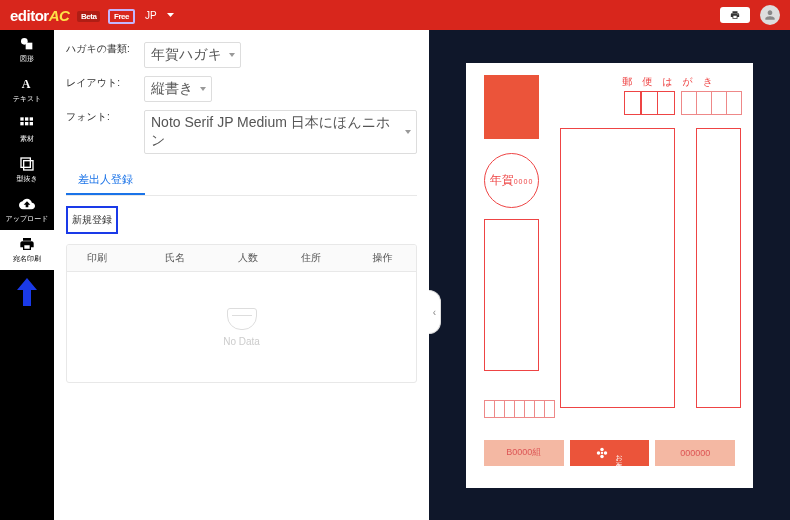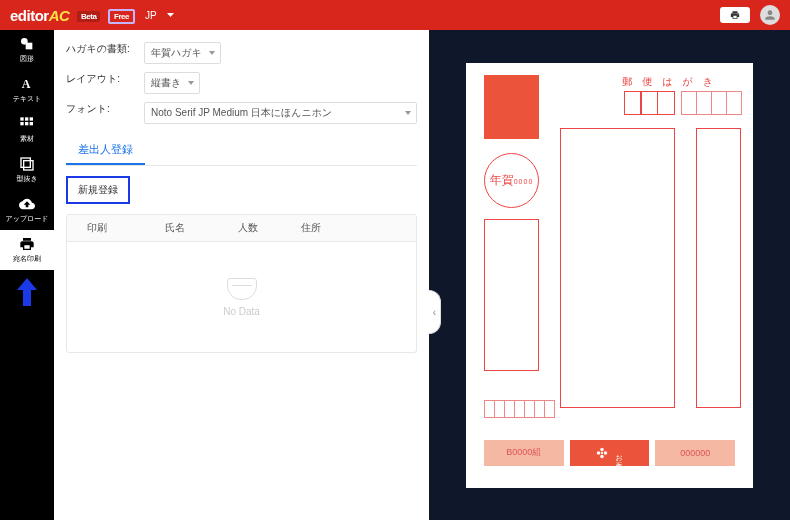--- a/index.html
+++ b/index.html
@@ -15,28 +15,28 @@
 .avatar { width: 20px; height: 20px; border-radius: 50%; background: #ddd; display: flex; align-items: center; justify-content: center; cursor: pointer; }
 .body { flex: 1; display: flex; overflow: hidden; }
 .sidebar { width: 54px; background: #000; display: flex; flex-direction: column; }
 .sidebar-item { height: 40px; display: flex; flex-direction: column; align-items: center; justify-content: center; color: #fff; font-size: 7px; gap: 2px; cursor: pointer; }
 .sidebar-item.light { background: #fff; color: #000; }
 .sidebar-icon { width: 16px; height: 16px; display: flex; align-items: center; justify-content: center; }
 .arrow-up { width: 20px; height: 28px; margin: 8px auto; }
 .settings-panel { width: 375px; background: #fff; display: flex; flex-direction: column; padding: 8px 0; position: relative; }
 .form-row { display: flex; align-items: flex-start; padding: 4px 12px; gap: 8px; }
 .form-label { width: 70px; font-size: 10px; color: #333; }
-.dropdown { border: 1px solid #ddd; border-radius: 2px; padding: 3px 18px 3px 6px; font-size: 10px; color: #555; position: relative; cursor: pointer; background: #fff; }
+.dropdown { border: 1px solid #ddd; border-radius: 2px; padding: 3px 18px 3px 6px; font-size: 14px; color: #555; position: relative; cursor: pointer; background: #fff; }
 .dropdown::after { content: ''; position: absolute; right: 5px; top: 50%; width: 0; height: 0; border-left: 3px solid transparent; border-right: 3px solid transparent; border-top: 4px solid #999; transform: translateY(-50%); }
 .dropdown.wide { flex: 1; }
 .tabs { display: flex; border-bottom: 1px solid #e8e8e8; margin: 8px 12px 0; }
 .tab { padding: 6px 12px; font-size: 11px; cursor: pointer; color: #666; }
 .tab.active { color: #1a73e8; border-bottom: 2px solid #1a73e8; }
 .register-row { padding: 10px 12px; }
-.register-btn { border: 2px solid #1a3ae8; padding: 5px 10px; font-size: 10px; color: #333; cursor: pointer; display: inline-block; background: #fff; }
+.register-btn { border: 2px solid #1a3ae8; padding: 5px 4px; font-size: 10px; color: #333; cursor: pointer; display: inline-block; background: #fff; }
 .table { margin: 0 12px; border: 1px solid #e8e8e8; border-radius: 3px; overflow: hidden; }
 .table-header { display: flex; background: #fafafa; border-bottom: 1px solid #e8e8e8; gap: 8px; }
 .th { padding: 6px 4px; font-size: 10px; text-align: center; color: #555; }
 .th1 { width: 60px; } .th2 { width: 80px; } .th3 { width: 50px; } .th4 { width: 60px; } .th5 { flex: 1; }
 .table-body { height: 110px; display: flex; flex-direction: column; align-items: center; justify-content: center; color: #ccc; }
 .nodata-icon { width: 30px; height: 22px; border: 1.5px solid #ddd; border-radius: 3px 3px 14px 14px; margin-bottom: 6px; position: relative; }
 .nodata-icon::before { content:''; position:absolute; top:6px; left:4px; right:4px; height:1px; background:#ddd; }
 .nodata-text { font-size: 10px; }
 .collapse-handle { position: absolute; right: -12px; top: 260px; width: 12px; height: 44px; background: #fff; border: 1px solid #ddd; border-left: none; border-radius: 0 12px 12px 0; display: flex; align-items: center; justify-content: center; cursor: pointer; color: #888; font-size: 10px; }
 .canvas-area { flex: 1; background: #0f172a; display: flex; align-items: center; justify-content: center; }
@@ -172,20 +172,21 @@
     </div>
     <div class="register-row">
       <span class="register-btn">新規登録</span>
     </div>
     <div class="table">
       <div class="table-header">
         <div class="th th1">印刷</div>
         <div class="th th2">氏名</div>
         <div class="th th3">人数</div>
         <div class="th th4">住所</div>
+        <div class="th th5">操作</div>
       </div>
       <div class="table-body">
         <div class="nodata-icon"></div>
         <div class="nodata-text">No Data</div>
       </div>
     </div>
     <div class="collapse-handle">‹</div>
   </div>
 
   <div class="canvas-area">

